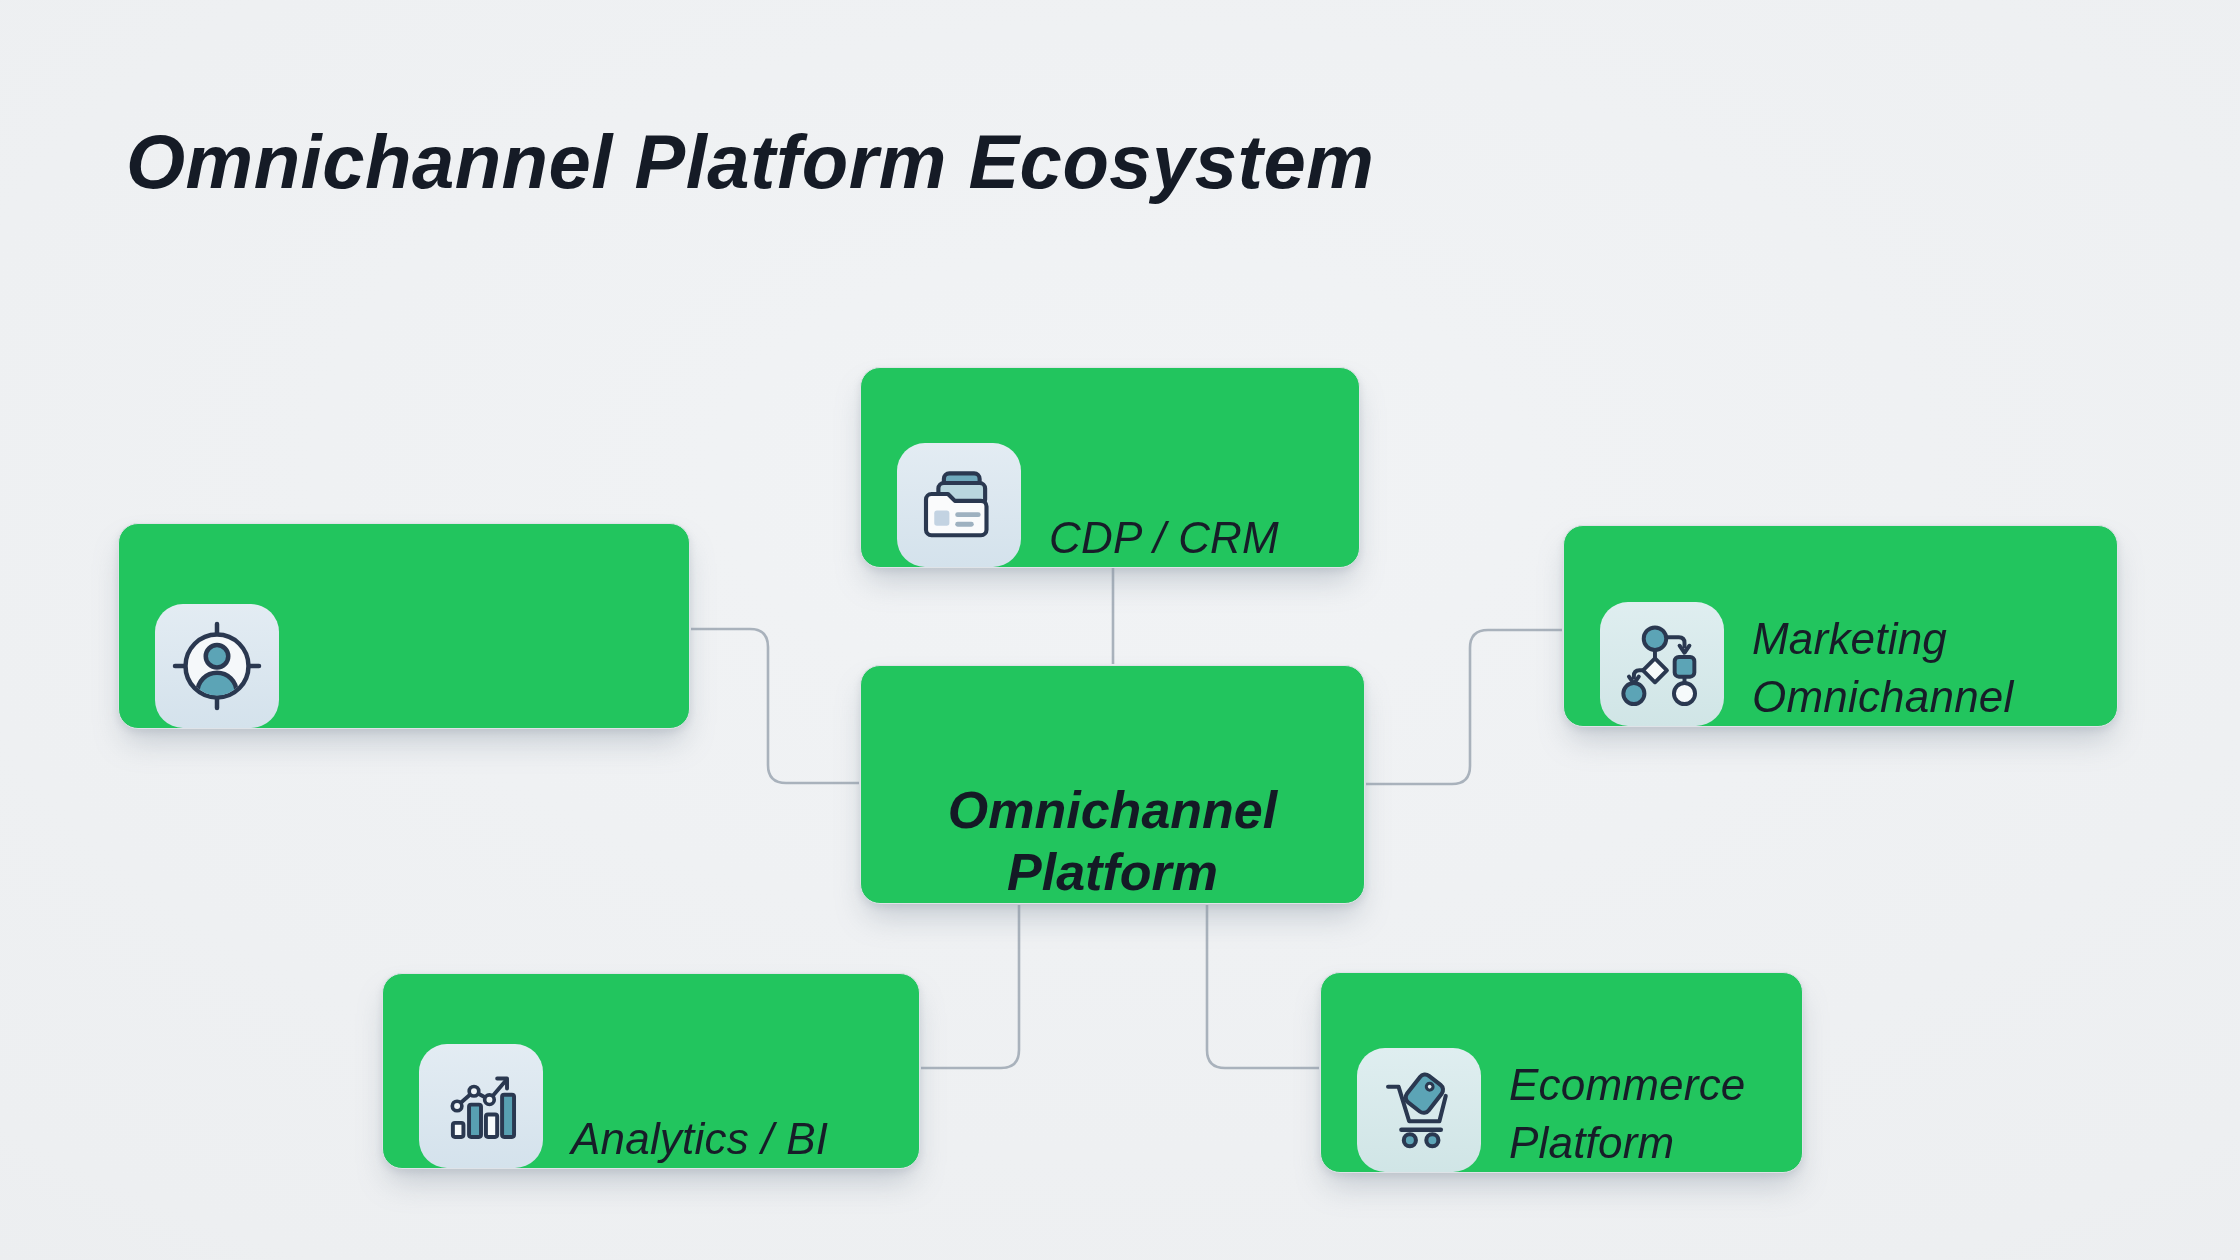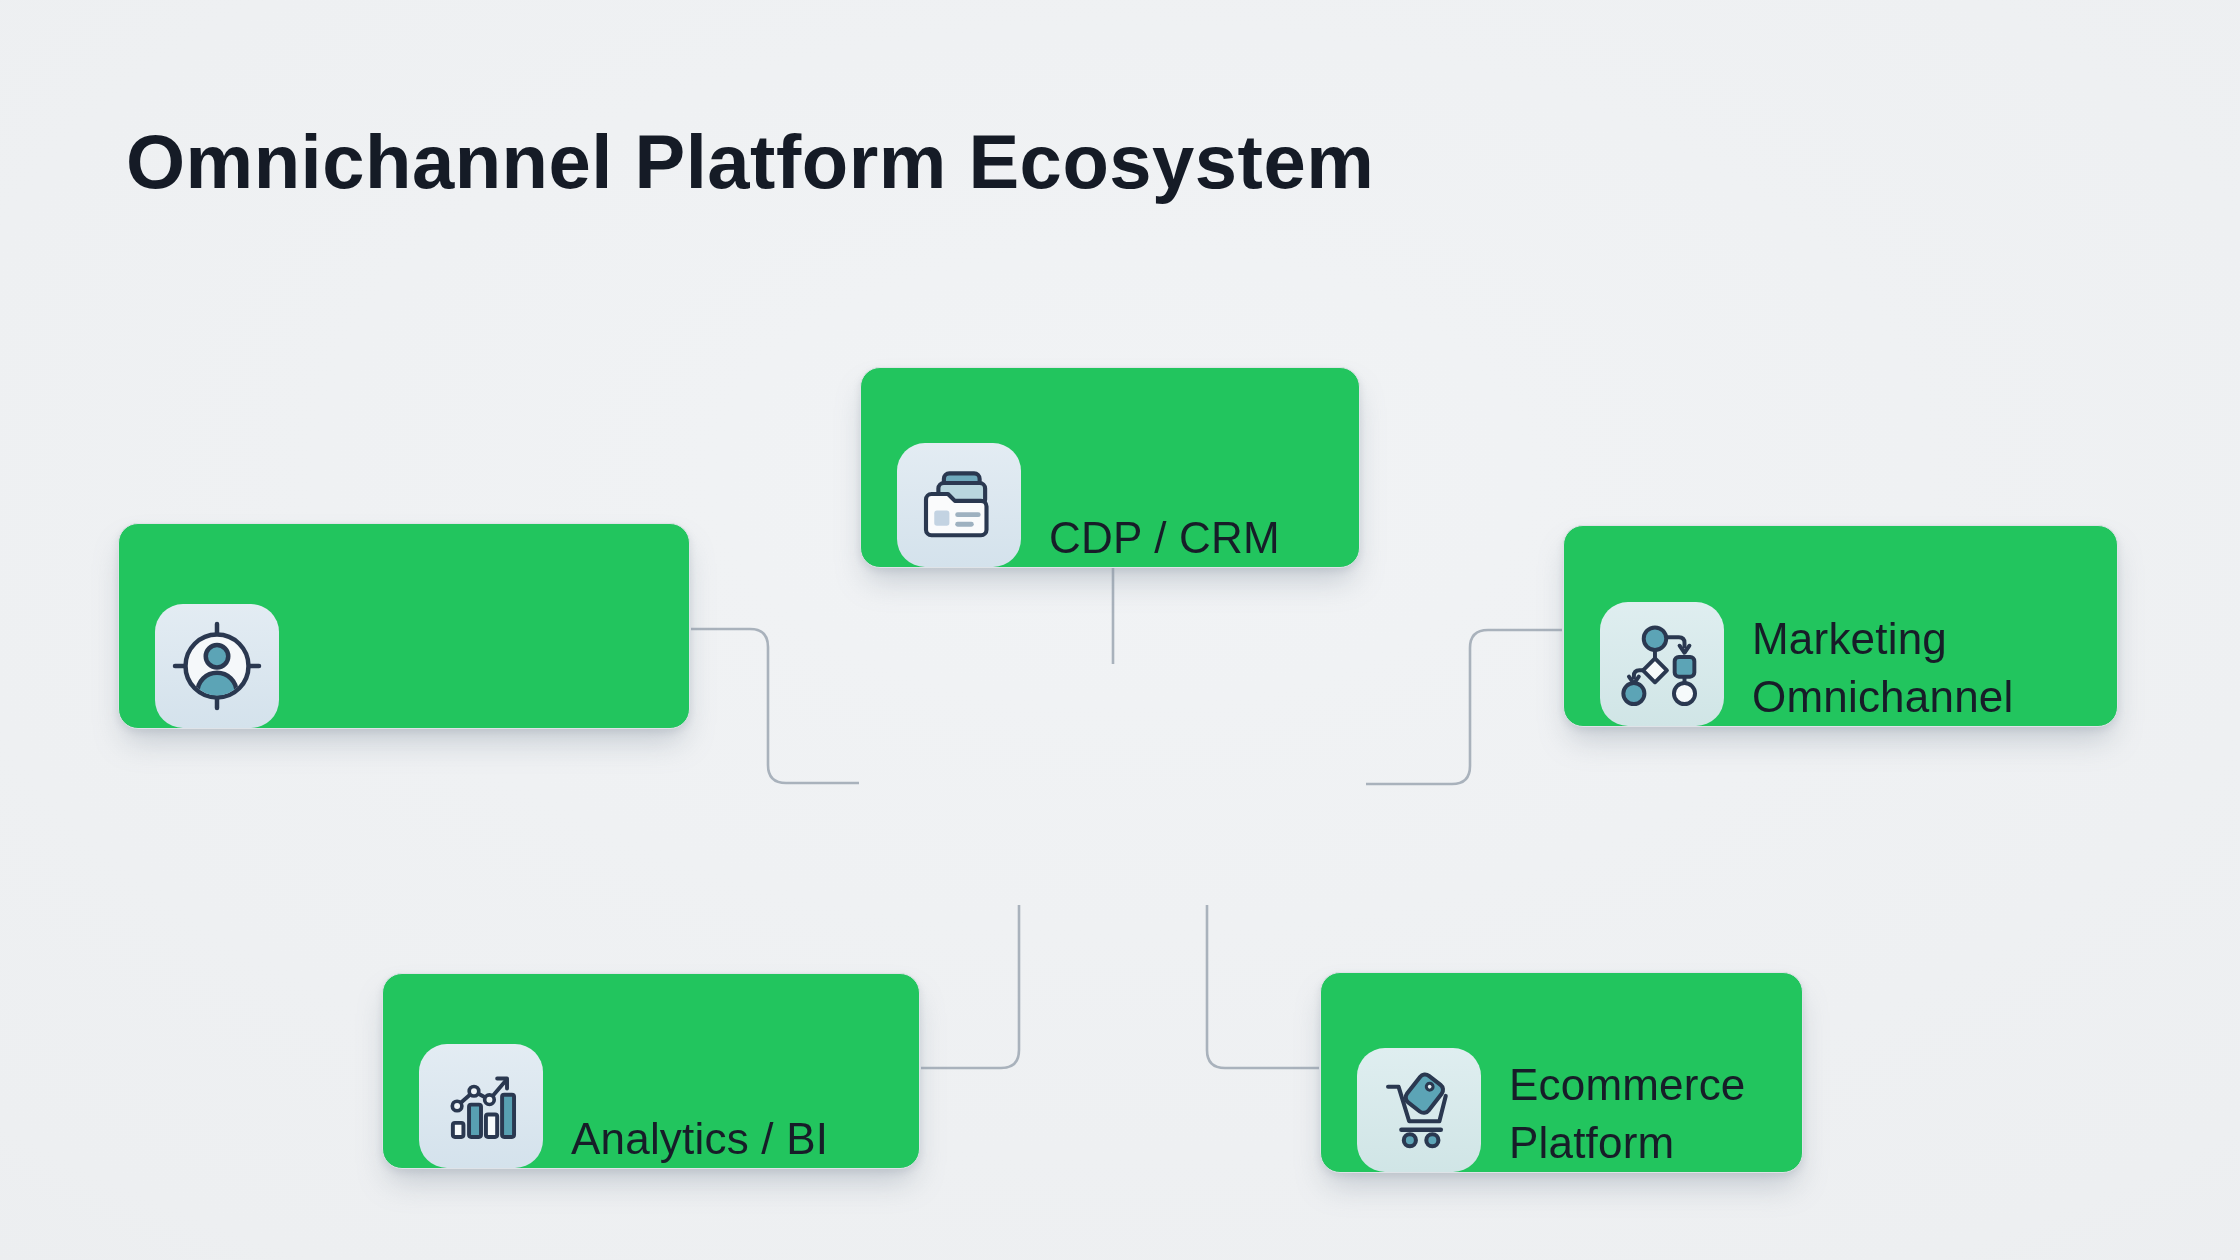--- a/index.html
+++ b/index.html
@@ -3,21 +3,21 @@
 <meta charset="utf-8">
 <style>
   html,body{margin:0;padding:0;}
   body{
     width:2240px;height:1260px;
     font-family:"Liberation Sans","DejaVu Sans",sans-serif;
     background:radial-gradient(130% 130% at 50% 38%, #f1f3f5 0%, #edeff1 55%, #e6e8eb 100%);
     overflow:hidden;
     -webkit-font-smoothing:antialiased;
   }
-  .canvas{position:relative;width:1800px;height:1260px;}
+  .canvas{position:relative;width:1800px;height:1260px;font-style:italic;}
 
   
   .page-title{
     position:absolute;left:126px;top:118px;
     font-size:76px;font-weight:700;letter-spacing:.5px;
     color:#151b26;white-space:nowrap;
   }
   .page-subtitle{
     position:absolute;left:127px;top:240px;
     font-size:46px;font-weight:400;letter-spacing:.4px;
@@ -124,20 +124,23 @@
         <path d="M18.5,36.5 H16 Q12,36.5 12,40.5 V43" fill="none" stroke="#2a3850" stroke-width="2.8"></path>
         <path d="M8.5,41 L12,46 L15.5,41" fill="none" stroke="#2a3850" stroke-width="2.8" stroke-linecap="round" stroke-linejoin="round"></path>
         <path d="M48,41 V46" stroke="#2a3850" stroke-width="2.8"></path>
         <circle cx="12" cy="53" r="7.5" fill="#5ca4b6" stroke="#2a3850" stroke-width="2.8"></circle>
         <circle cx="48" cy="53" r="7.5" fill="#f6fafb" stroke="#2a3850" stroke-width="2.8"></circle>
       </svg>
     </div>
     <div class="nlabel">Marketing Omnichannel</div>
   </div>
 
+  <div class="node" id="n-central">
+    <div class="nlabel">Omnichannel Platform</div>
+  </div>
 
   <div class="node" id="n-analytics">
     <div class="tile tile-blue">
       <svg width="90" height="90" viewBox="0 0 64 64">
         <rect x="12" y="44" width="7.5" height="10" rx="1.5" fill="#f6fafb" stroke="#2a3850" stroke-width="2.8"></rect>
         <rect x="23.5" y="31" width="8.5" height="23" rx="1.5" fill="#58a0b2" stroke="#2a3850" stroke-width="2.8"></rect>
         <rect x="35.5" y="38" width="8" height="16" rx="1.5" fill="#f6fafb" stroke="#2a3850" stroke-width="2.8"></rect>
         <rect x="47" y="24" width="8.5" height="30" rx="1.5" fill="#58a0b2" stroke="#2a3850" stroke-width="2.8"></rect>
         <path d="M15,32 L27,21.5 L38,27.5 L50,13.5" fill="none" stroke="#2a3850" stroke-width="2.8" stroke-linecap="round" stroke-linejoin="round"></path>
         <path d="M43.5,12.5 H50.5 V19.5" fill="none" stroke="#2a3850" stroke-width="2.8" stroke-linecap="round" stroke-linejoin="round"></path>

